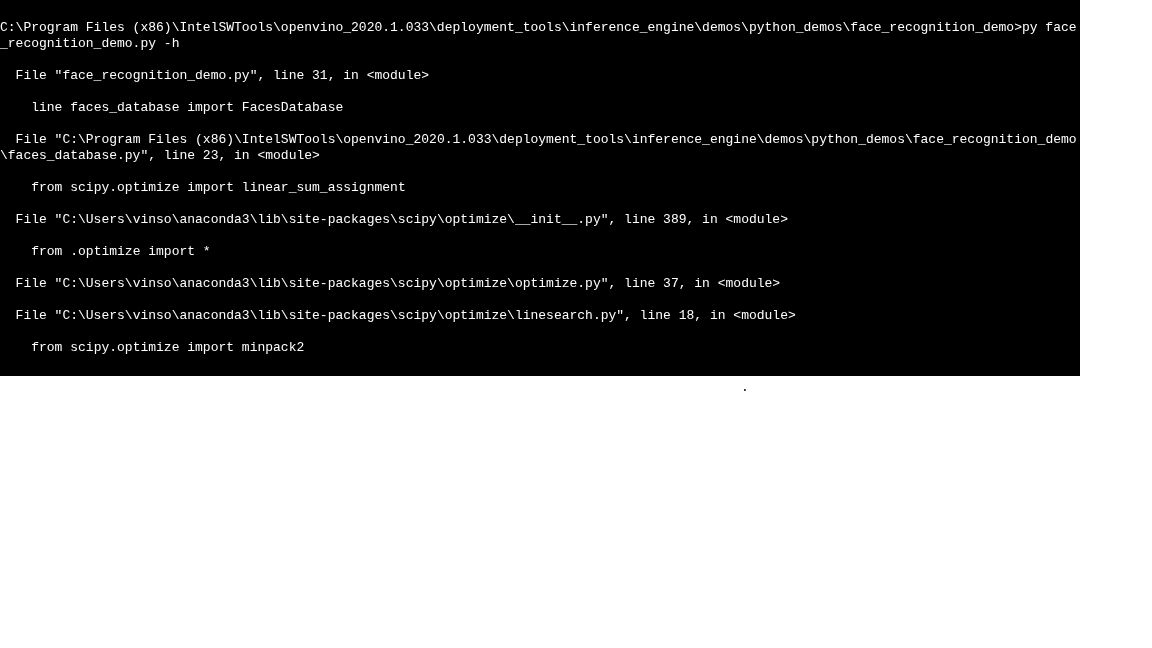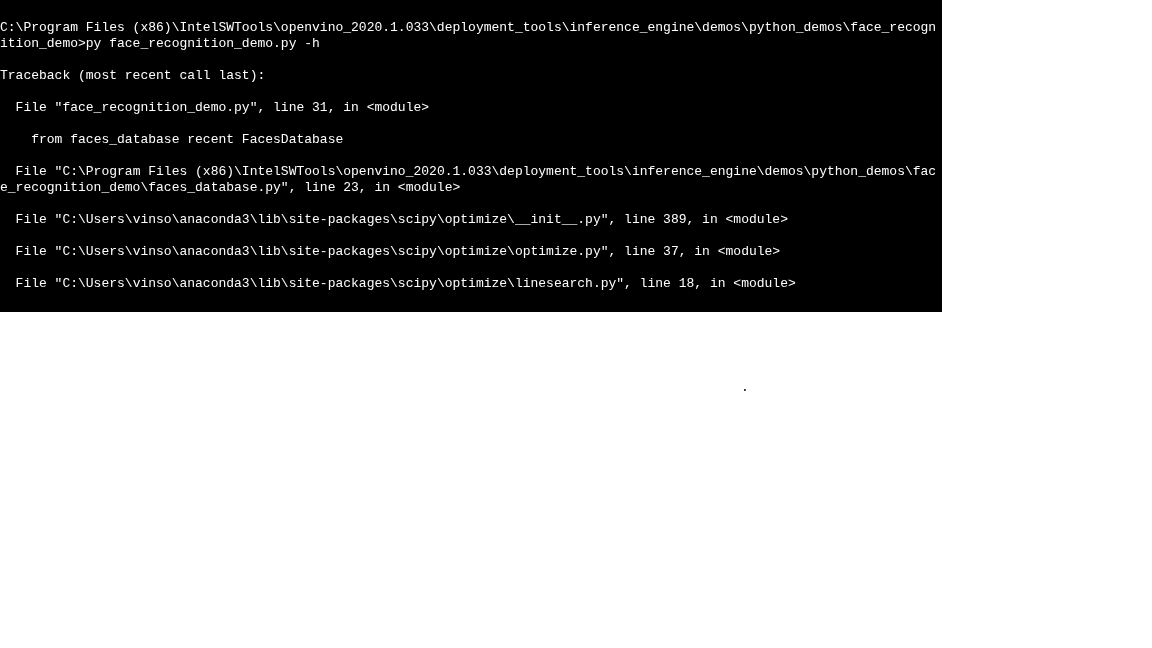--- a/index.html
+++ b/index.html
@@ -9,42 +9,44 @@
     }
     body {
       background: #ffffff;
       font-family: Consolas, "Courier New", monospace;
       font-size: 13px;
       line-height: 16px;
     }
     .terminal {
       background: #000000;
       color: #ffffff;
-      width: 942px;
+      width: 1080px;
       padding: 4px 0 4px 0;
       white-space: pre;
       overflow: hidden;
     }
     .line {
       white-space: pre-wrap;
       word-break: break-all;
     }
     .dot {
       position: absolute;
       color: #000000;
       font-size: 13px;
     }
   </style>
 </head>
 <body>
 
 <div class="terminal">
 <div class="line">C:\Program Files (x86)\IntelSWTools\openvino_2020.1.033\deployment_tools\inference_engine\demos\python_demos\face_recognition_demo&gt;py face_recognition_demo.py -h</div>
-<div class="line">Traceback (most recent call last):</div>
 <div class="line">  File "face_recognition_demo.py", line 31, in &lt;module&gt;</div>
-<div class="line">    from faces_database recent FacesDatabase</div>
+<div class="line">    line faces_database import FacesDatabase</div>
 <div class="line">  File "C:\Program Files (x86)\IntelSWTools\openvino_2020.1.033\deployment_tools\inference_engine\demos\python_demos\face_recognition_demo\faces_database.py", line 23, in &lt;module&gt;</div>
+<div class="line">    from scipy.optimize import linear_sum_assignment</div>
 <div class="line">  File "C:\Users\vinso\anaconda3\lib\site-packages\scipy\optimize\__init__.py", line 389, in &lt;module&gt;</div>
+<div class="line">    from .optimize import *</div>
 <div class="line">  File "C:\Users\vinso\anaconda3\lib\site-packages\scipy\optimize\optimize.py", line 37, in &lt;module&gt;</div>
 <div class="line">  File "C:\Users\vinso\anaconda3\lib\site-packages\scipy\optimize\linesearch.py", line 18, in &lt;module&gt;</div>
+<div class="line">    from scipy.optimize import minpack2</div>
 </div>
 
 <span class="dot" style="left:741px; top:380px;">.</span>
 
 </body></html>

